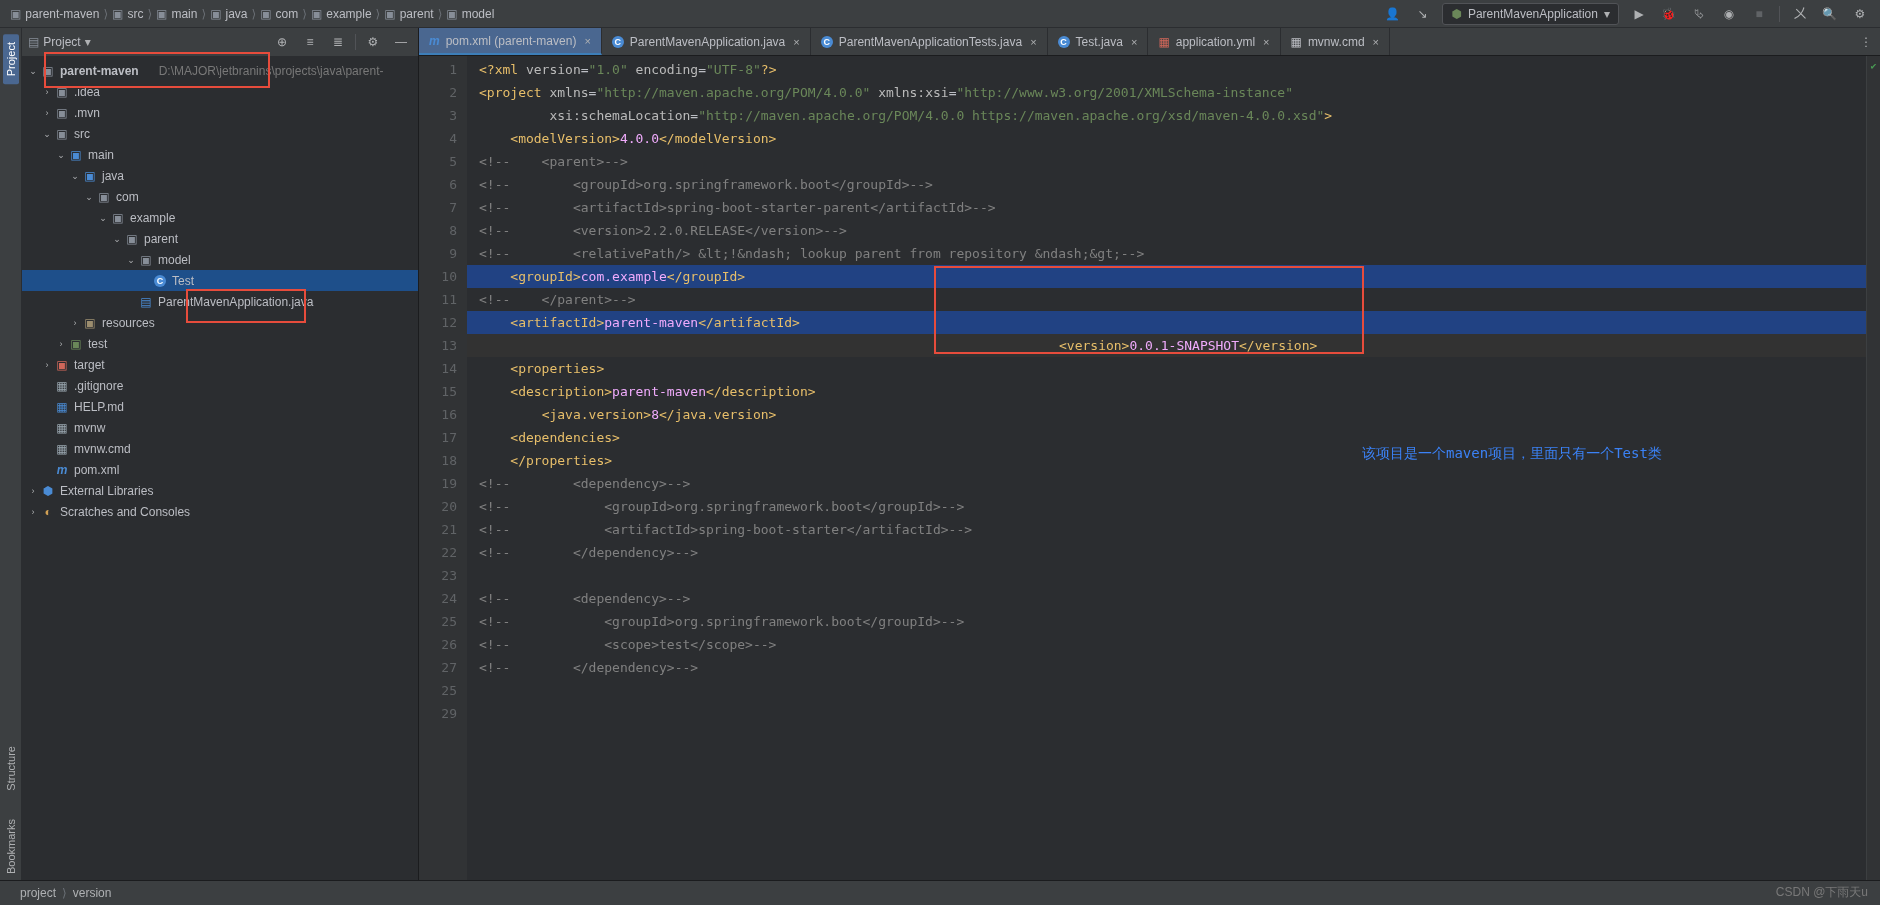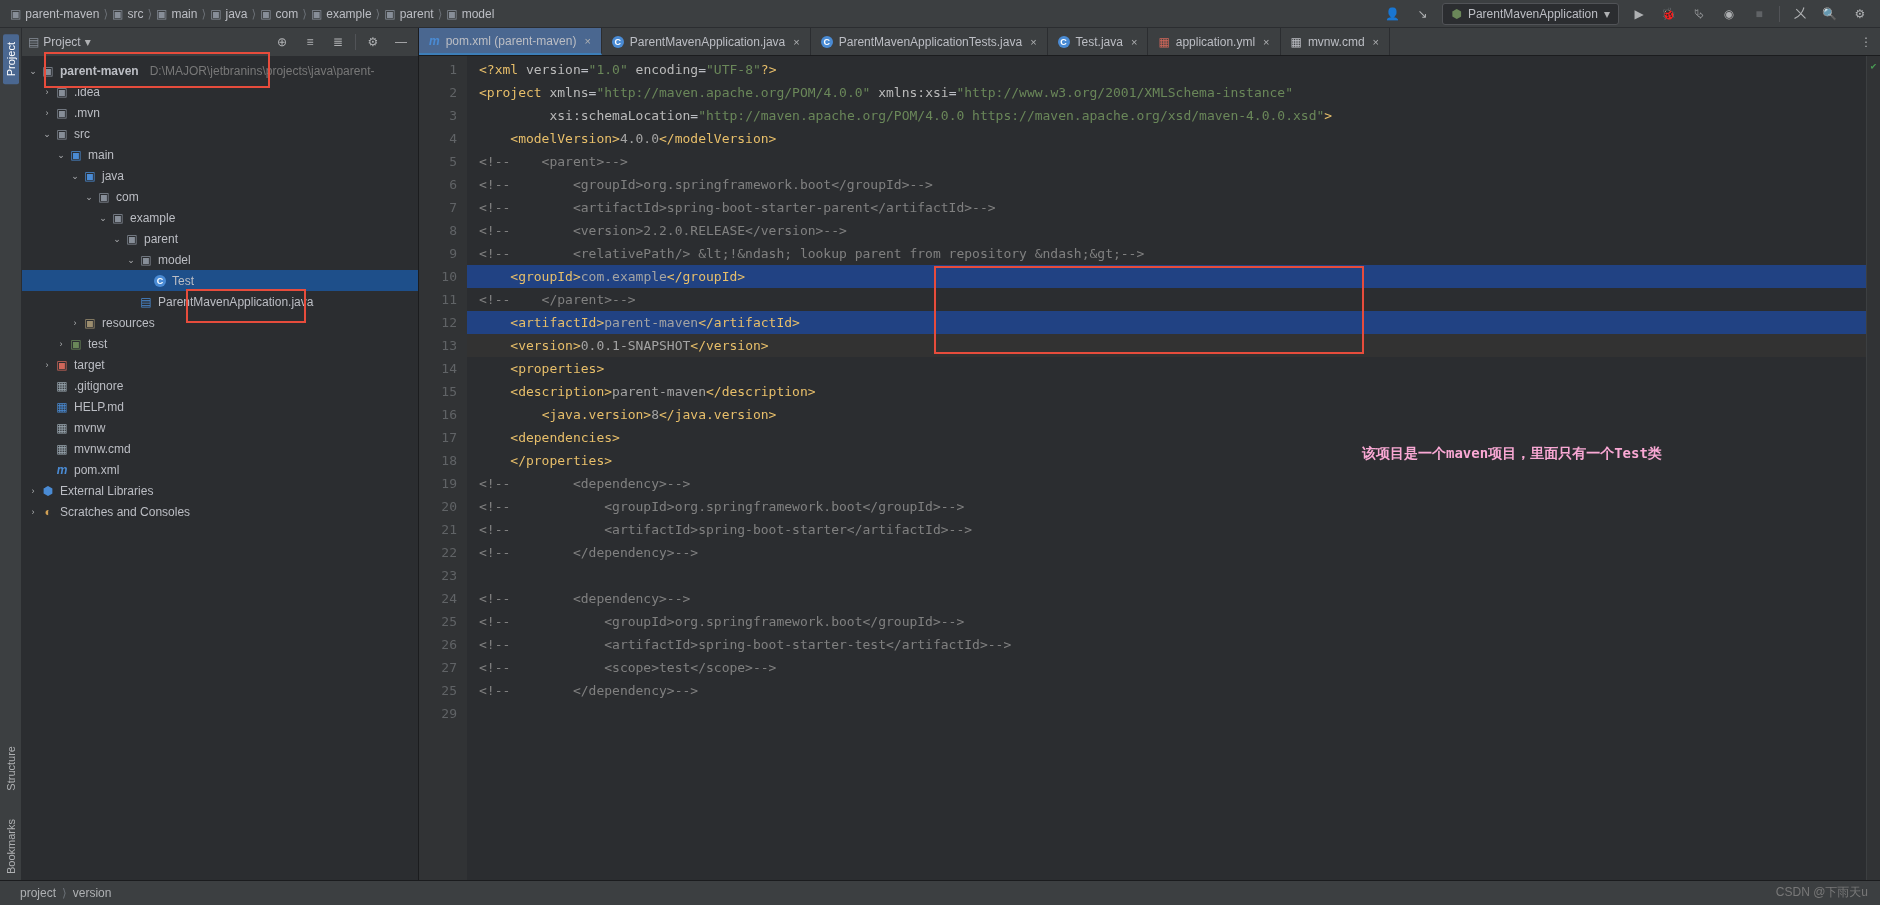--- a/index.html
+++ b/index.html
@@ -20,45 +20,45 @@
 
 .project-panel { width: 397px; background: #2b2d30; border-right: 1px solid #1b1c1e; display: flex; flex-direction: column; }
 .panel-header { height: 28px; background: #3c3f41; display: flex; align-items: center; padding: 0 6px; gap: 6px; }
 .panel-header .title { flex: 1; display: flex; align-items: center; gap: 4px; }
 .panel-header .icon-btn { width: 22px; height: 22px; display: flex; align-items: center; justify-content: center; color: #afb1b3; cursor: pointer; }
 .tree { flex: 1; overflow: auto; padding-top: 4px; }
 .tree-node { display: flex; align-items: center; height: 21px; padding-left: 4px; white-space: nowrap; cursor: pointer; }
 .tree-node .arrow { width: 14px; text-align: center; color: #afb1b3; font-size: 9px; }
 .tree-node .label { margin-left: 4px; }
 .tree-node.selected { background: #1e4f8a; }
-.tree-node .path { color: #787878; margin-left: 11px; }
+.tree-node .path { color: #787878; margin-left: 20px; }
 .tree-node .icon { width: 16px; height: 14px; display: inline-flex; align-items: center; justify-content: center; }
 
 .redbox1 { position: absolute; border: 2px solid #e74c3c; }
 
 .editor-area { flex: 1; display: flex; flex-direction: column; min-width: 0; }
 .tabs { height: 28px; background: #3c3f41; display: flex; align-items: stretch; border-bottom: 1px solid #1b1c1e; }
 .tab { display: flex; align-items: center; padding: 0 10px; gap: 6px; border-right: 1px solid #2b2d30; color: #bcbec4; cursor: pointer; white-space: nowrap; }
 .tab.active { background: #4a6790; border-bottom: 2px solid #3d7eb8; }
 .tab .close { color: #afb1b3; font-size: 11px; margin-left: 2px; }
 .tabs .overflow { margin-left: auto; display: flex; align-items: center; padding: 0 8px; gap: 8px; color: #afb1b3; }
 
 .editor { flex: 1; display: flex; background: #2b2d30; font-family: "Consolas", monospace; font-size: 13px; position: relative; overflow: hidden; }
 .gutter-col { width: 48px; background: #313335; text-align: right; color: #606366; padding-top: 2px; }
 .gutter-col .ln { height: 23px; line-height: 23px; padding-right: 10px; }
 .code-col { flex: 1; padding-top: 2px; position: relative; }
 .code-line { height: 23px; line-height: 23px; white-space: pre; padding-left: 12px; }
 .code-line.sel { background: #214283; }
-.code-line.caret-line { background: #323232; }
+.code-line.caret-line { background: #323232; text-align: center; }
 .tk-comment { color: #808080; }
 .tk-tag { color: #e8bf6a; }
 .tk-attr { color: #bababa; }
 .tk-val { color: #6a8759; }
-.tk-text { color: #a3a3a3; }
-.annotation-red { position: absolute; color: #f9a8d4; font-size: 14px; font-weight: 700; top: 389px; left: 895px; }
+.tk-text { color: #f0abfc; }
+.annotation-red { position: absolute; color: #3b82f6; font-size: 14px; font-weight: 400; top: 389px; left: 895px; }
 .redbox-code { position: absolute; border: 2px solid #e74c3c; top: 210px; left: 467px; width: 430px; height: 88px; pointer-events: none; }
 .right-margin { width: 14px; background: #313335; border-left: 1px solid #3c3f41; }
 .right-margin .ok { color: #499c54; text-align: center; margin-top: 4px; font-size: 10px; }
 
 .crumbbar { height: 25px; background: #3c3f41; border-top: 1px solid #1b1c1e; display: flex; align-items: center; padding-left: 20px; color: #afb1b3; gap: 6px; }
 .statusbar-right { position: absolute; right: 12px; bottom: 4px; color: #787878; font-size: 12px; }
 .folder-icon { color: #878e98; }
 .class-icon { width:12px; height:12px; border-radius:50%; background:#4a8bd4; display:inline-flex; align-items:center; justify-content:center; font-size:9px; color:#fff; font-weight:bold; }
 </style>
 </head>
@@ -330,21 +330,20 @@
           <div class="code-line">        <span class="tk-tag">&lt;java.version&gt;</span><span class="tk-text">8</span><span class="tk-tag">&lt;/java.version&gt;</span></div>
           <div class="code-line">    <span class="tk-tag">&lt;dependencies&gt;</span></div>
           <div class="code-line">    <span class="tk-tag">&lt;/properties&gt;</span></div>
           <div class="code-line"><span class="tk-comment">&lt;!--        &lt;dependency&gt;--&gt;</span></div>
           <div class="code-line"><span class="tk-comment">&lt;!--            &lt;groupId&gt;org.springframework.boot&lt;/groupId&gt;--&gt;</span></div>
           <div class="code-line"><span class="tk-comment">&lt;!--            &lt;artifactId&gt;spring-boot-starter&lt;/artifactId&gt;--&gt;</span></div>
           <div class="code-line"><span class="tk-comment">&lt;!--        &lt;/dependency&gt;--&gt;</span></div>
           <div class="code-line"></div>
           <div class="code-line"><span class="tk-comment">&lt;!--        &lt;dependency&gt;--&gt;</span></div>
           <div class="code-line"><span class="tk-comment">&lt;!--            &lt;groupId&gt;org.springframework.boot&lt;/groupId&gt;--&gt;</span></div>
-          <div class="code-line"><span class="tk-comment">&lt;!--            &lt;artifactId&gt;spring-boot-starter-test&lt;/artifactId&gt;--&gt;</span></div>
           <div class="code-line"><span class="tk-comment">&lt;!--            &lt;scope&gt;test&lt;/scope&gt;--&gt;</span></div>
           <div class="code-line"><span class="tk-comment">&lt;!--        &lt;/dependency&gt;--&gt;</span></div>
           <div class="annotation-red">该项目是一个maven项目，里面只有一个Test类</div>
         <div class="redbox-code"></div>
       </div>
       <div class="right-margin">
           <div class="ok">✔</div>
         </div>
     </div>
   </div>

